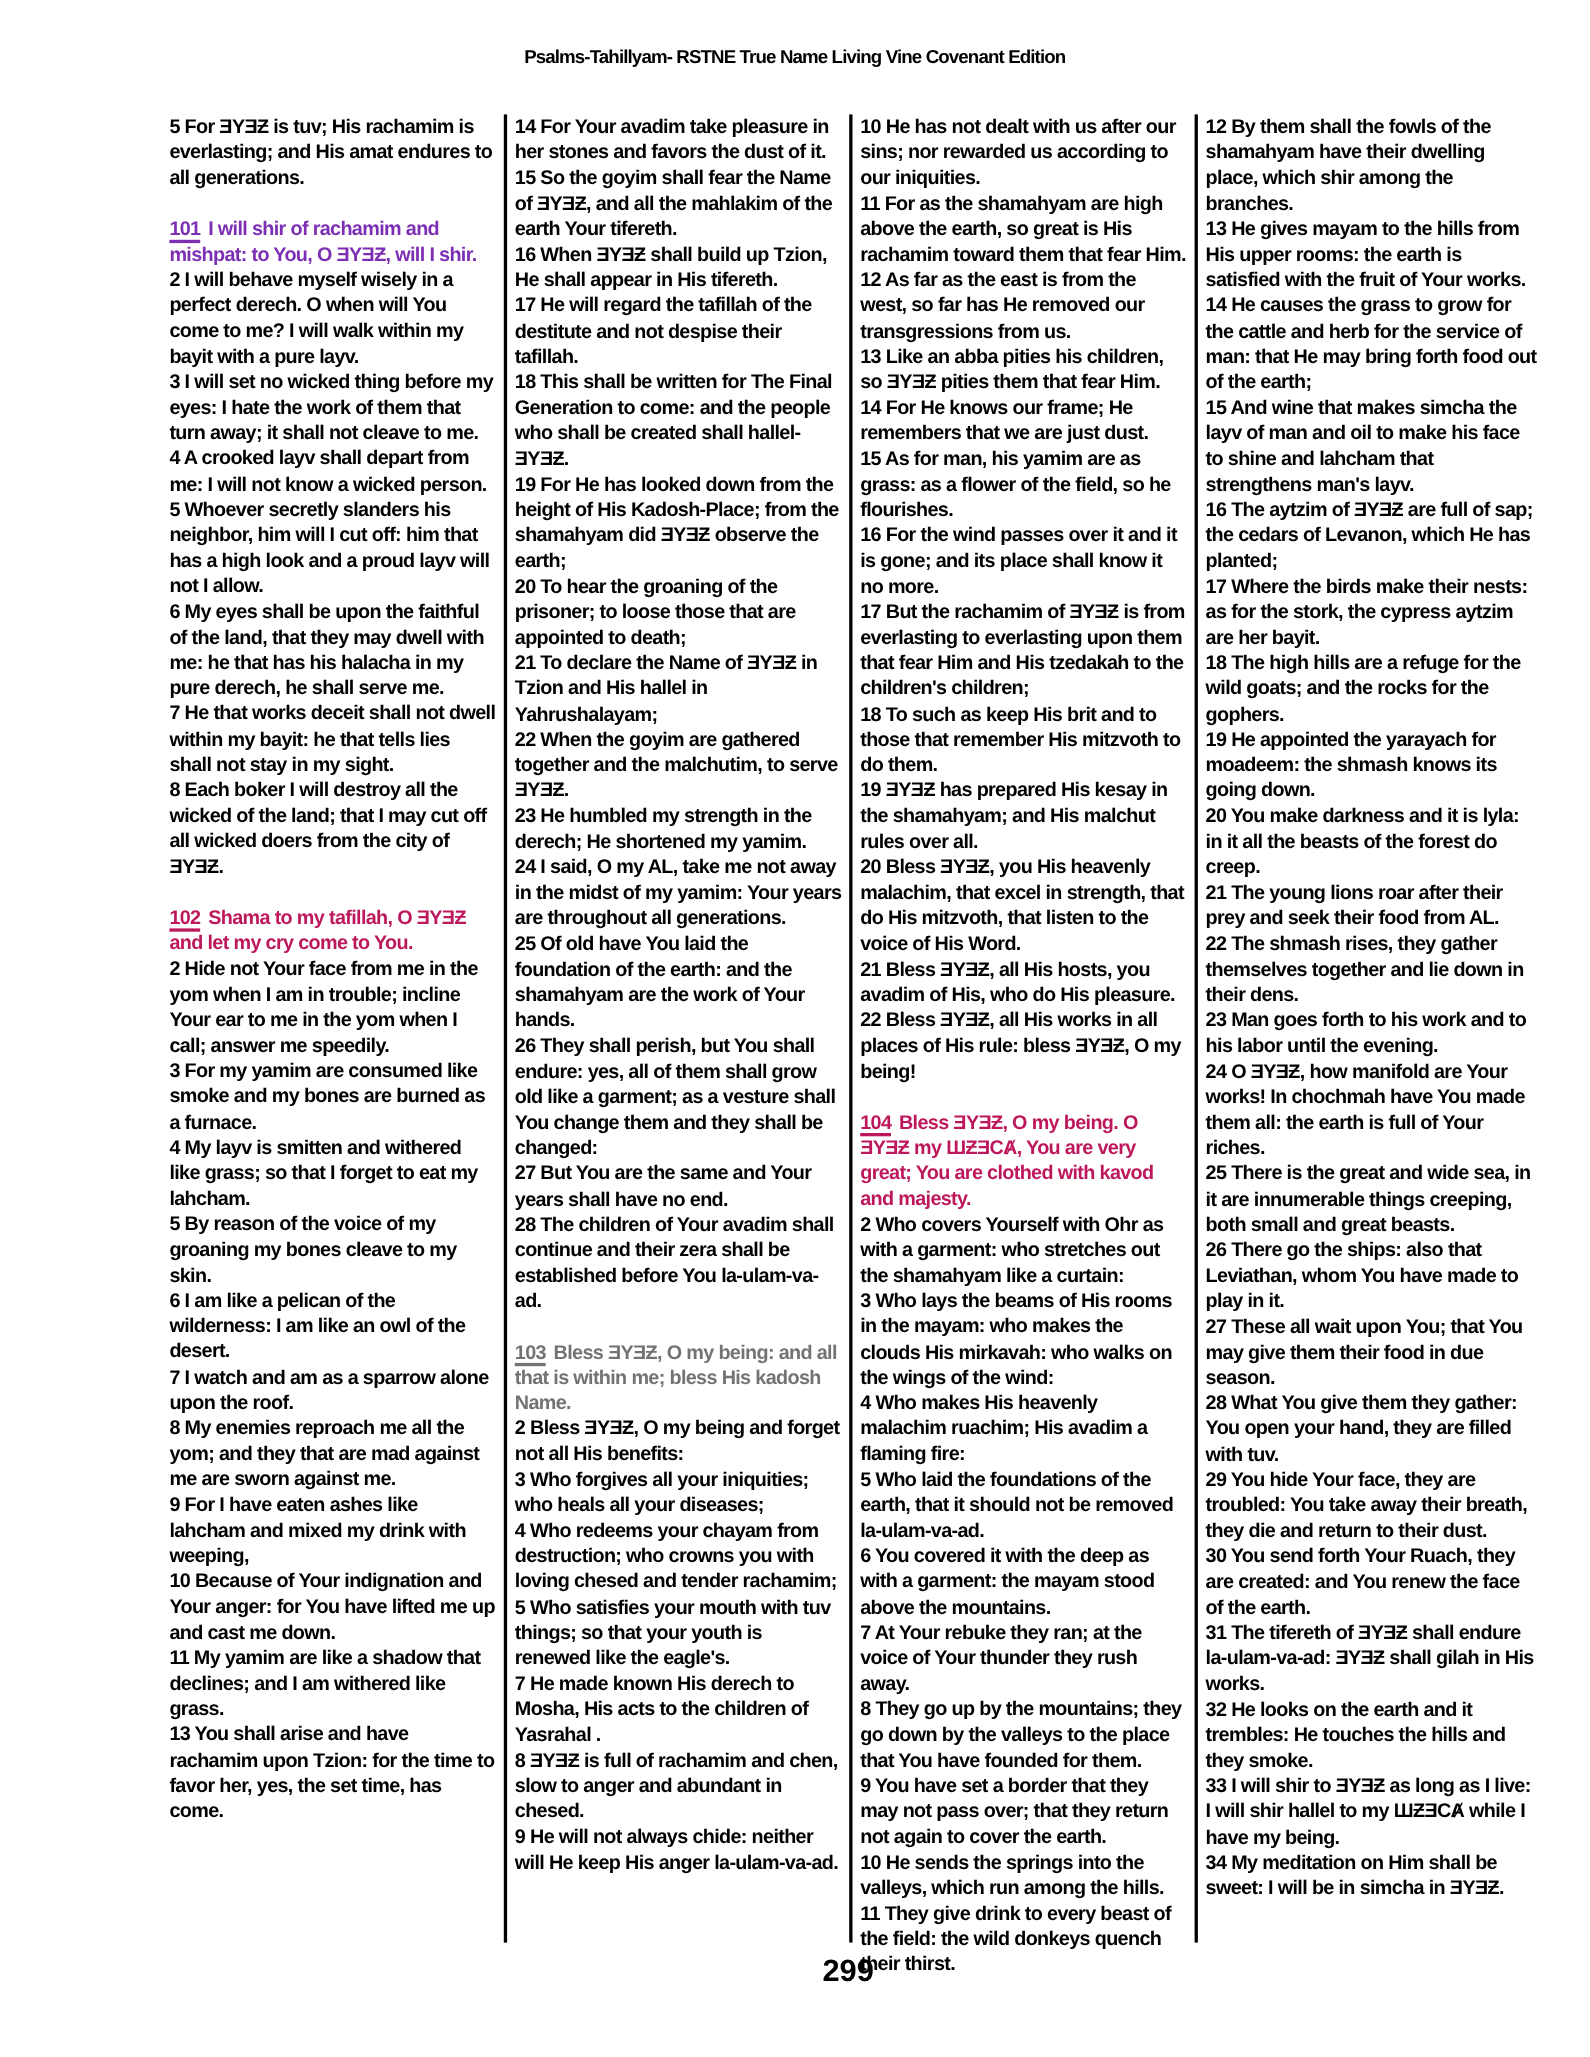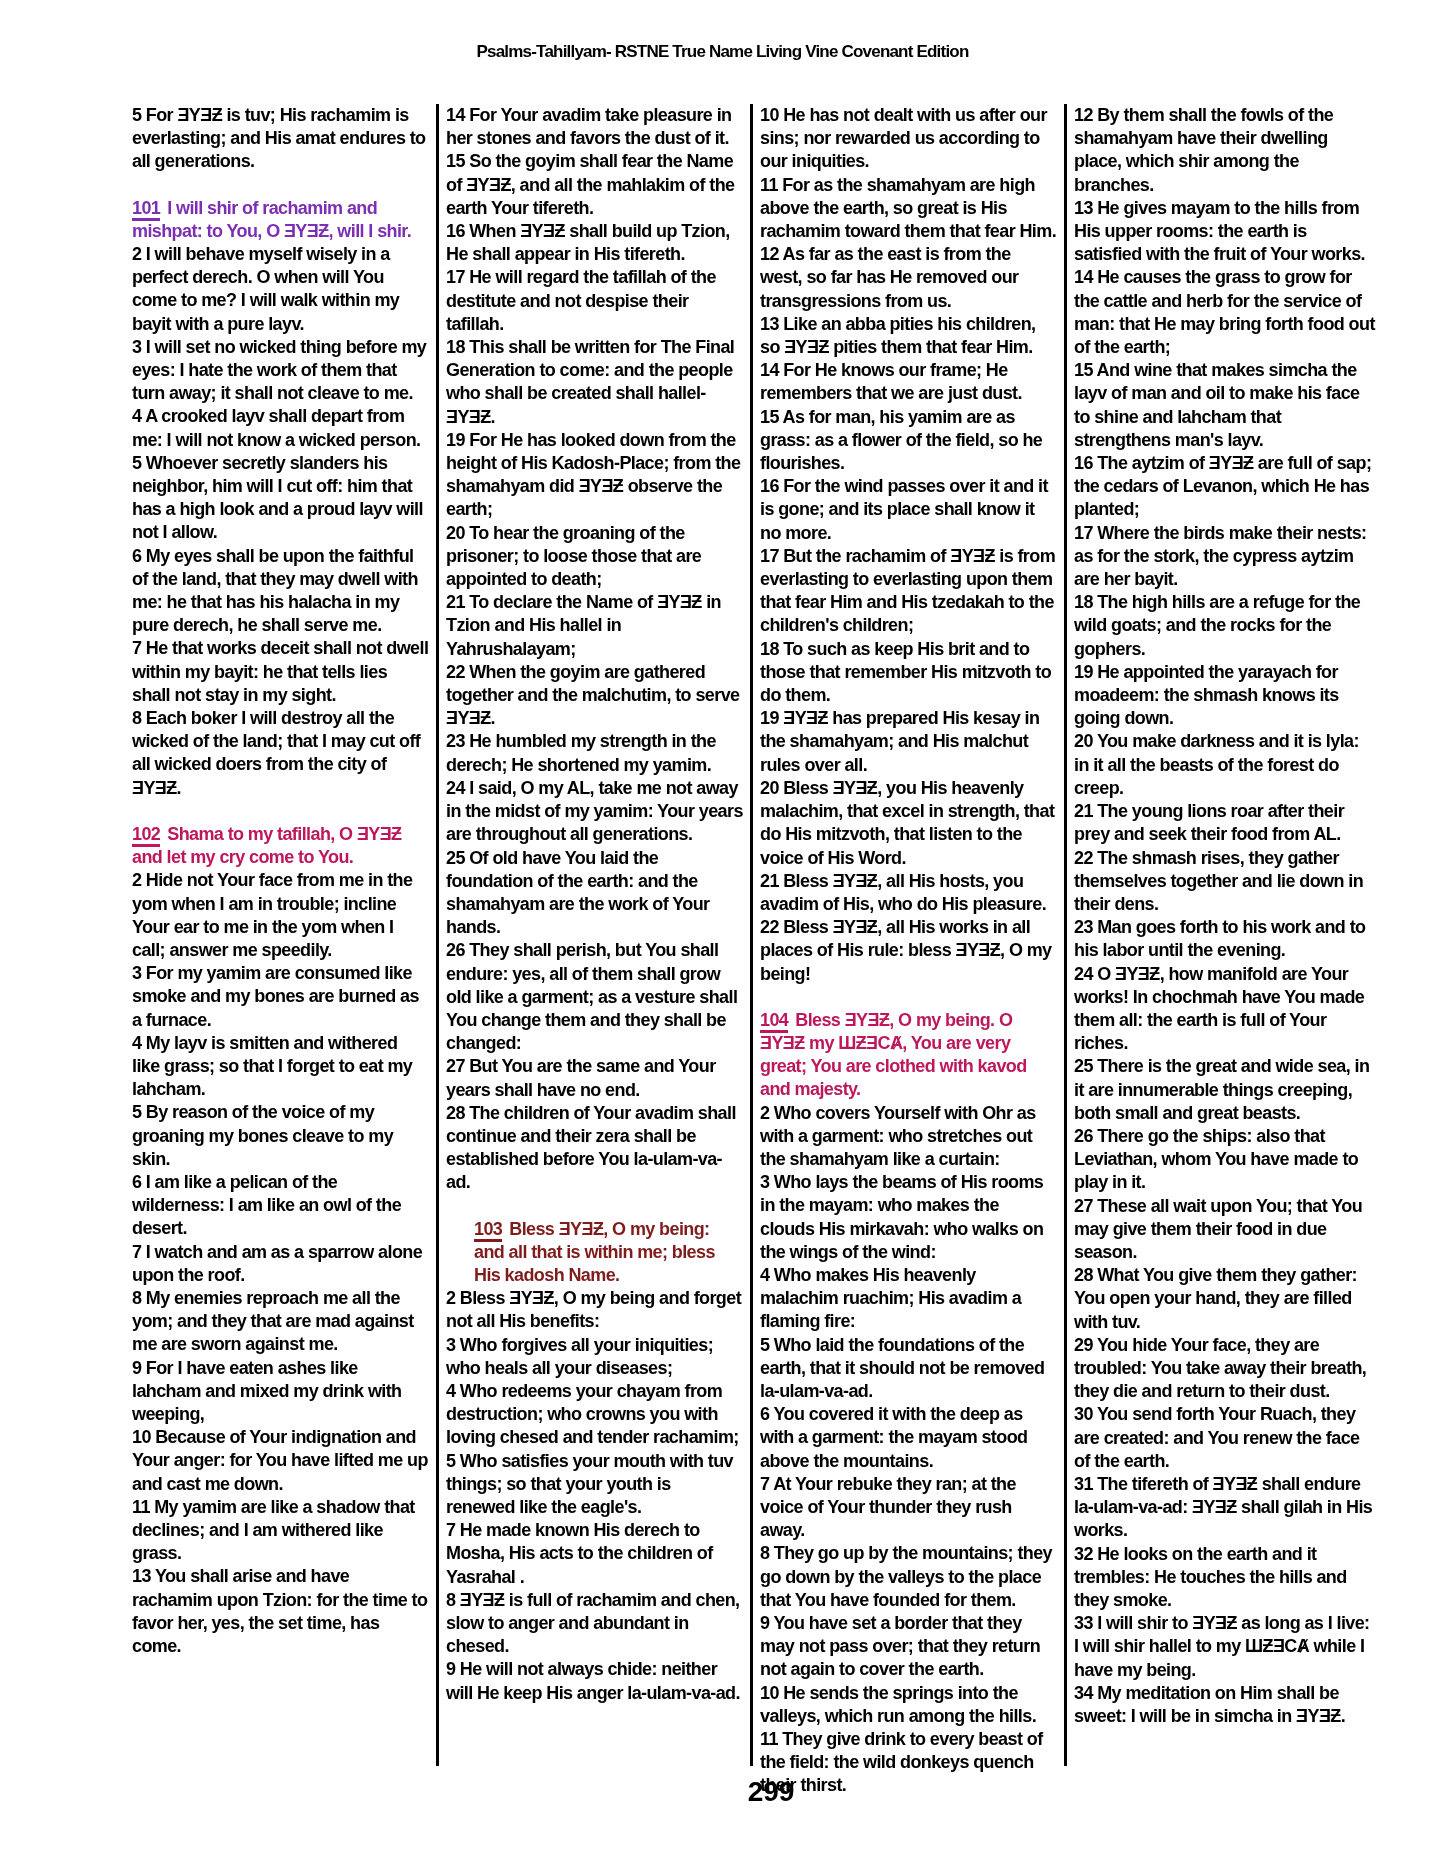--- a/index.html
+++ b/index.html
@@ -26,26 +26,27 @@
     left: 0;
     width: 100%;
     text-align: center;
     font-size: 17px;
     font-weight: 700;
     letter-spacing: -0.8px;
     white-space: nowrap;
   }
   .columns {
     position: absolute;
-    left: 132px;
+    left: 148px;
     top: 104px;
     width: 1250px;
     height: 1662px;
     display: flex;
     align-items: stretch;
+    justify-content: flex-end;
   }
   .col {
     flex: none;
     width: 297px;
     padding-right: 7px;
     margin-right: 7px;
     border-right: 3px solid #000;
   }
   .col:last-child {
     border-right: none;
@@ -118,21 +119,21 @@
         <p class="verse">20 To hear the groaning of the prisoner; to loose those that are appointed to death;</p>
         <p class="verse">21 To declare the Name of ƎYƎƵ in Tzion and His hallel in Yahrushalayam;</p>
         <p class="verse">22 When the goyim are gathered together and the malchutim, to serve ƎYƎƵ.</p>
         <p class="verse">23 He humbled my strength in the derech; He shortened my yamim.</p>
         <p class="verse">24 I said, O my AL, take me not away in the midst of my yamim: Your years are throughout all generations.</p>
         <p class="verse">25 Of old have You laid the foundation of the earth: and the shamahyam are the work of Your hands.</p>
         <p class="verse">26 They shall perish, but You shall endure: yes, all of them shall grow old like a garment; as a vesture shall You change them and they shall be changed:</p>
         <p class="verse">27 But You are the same and Your years shall have no end.</p>
         <p class="verse">28 The children of Your avadim shall continue and their zera shall be established before You la-ulam-va-ad.</p>
         <div class="spacer"></div>
-        <p class="psalm-heading" style="color: #7f1d1d; margin-left: 28px;"><span class="psalm-num">103</span><span class="psalm-title">Bless ƎYƎƵ, O my being: and all that is within me; bless His kadosh Name.</span></p>
+        <p class="psalm-heading" style="color: #737373;"><span class="psalm-num">103</span><span class="psalm-title">Bless ƎYƎƵ, O my being: and all that is within me; bless His kadosh Name.</span></p>
         <p class="verse">2 Bless ƎYƎƵ, O my being and forget not all His benefits:</p>
         <p class="verse">3 Who forgives all your iniquities; who heals all your diseases;</p>
         <p class="verse">4 Who redeems your chayam from destruction; who crowns you with loving chesed and tender rachamim;</p>
         <p class="verse">5 Who satisfies your mouth with tuv things; so that your youth is renewed like the eagle's.</p>
         <p class="verse">7 He made known His derech to Mosha, His acts to the children of Yasrahal .</p>
         <p class="verse">8 ƎYƎƵ is full of rachamim and chen, slow to anger and abundant in chesed.</p>
         <p class="verse">9 He will not always chide: neither will He keep His anger la-ulam-va-ad.</p>
       </div>
       <div class="col">
         <p class="verse">10 He has not dealt with us after our sins; nor rewarded us according to our iniquities.</p>

